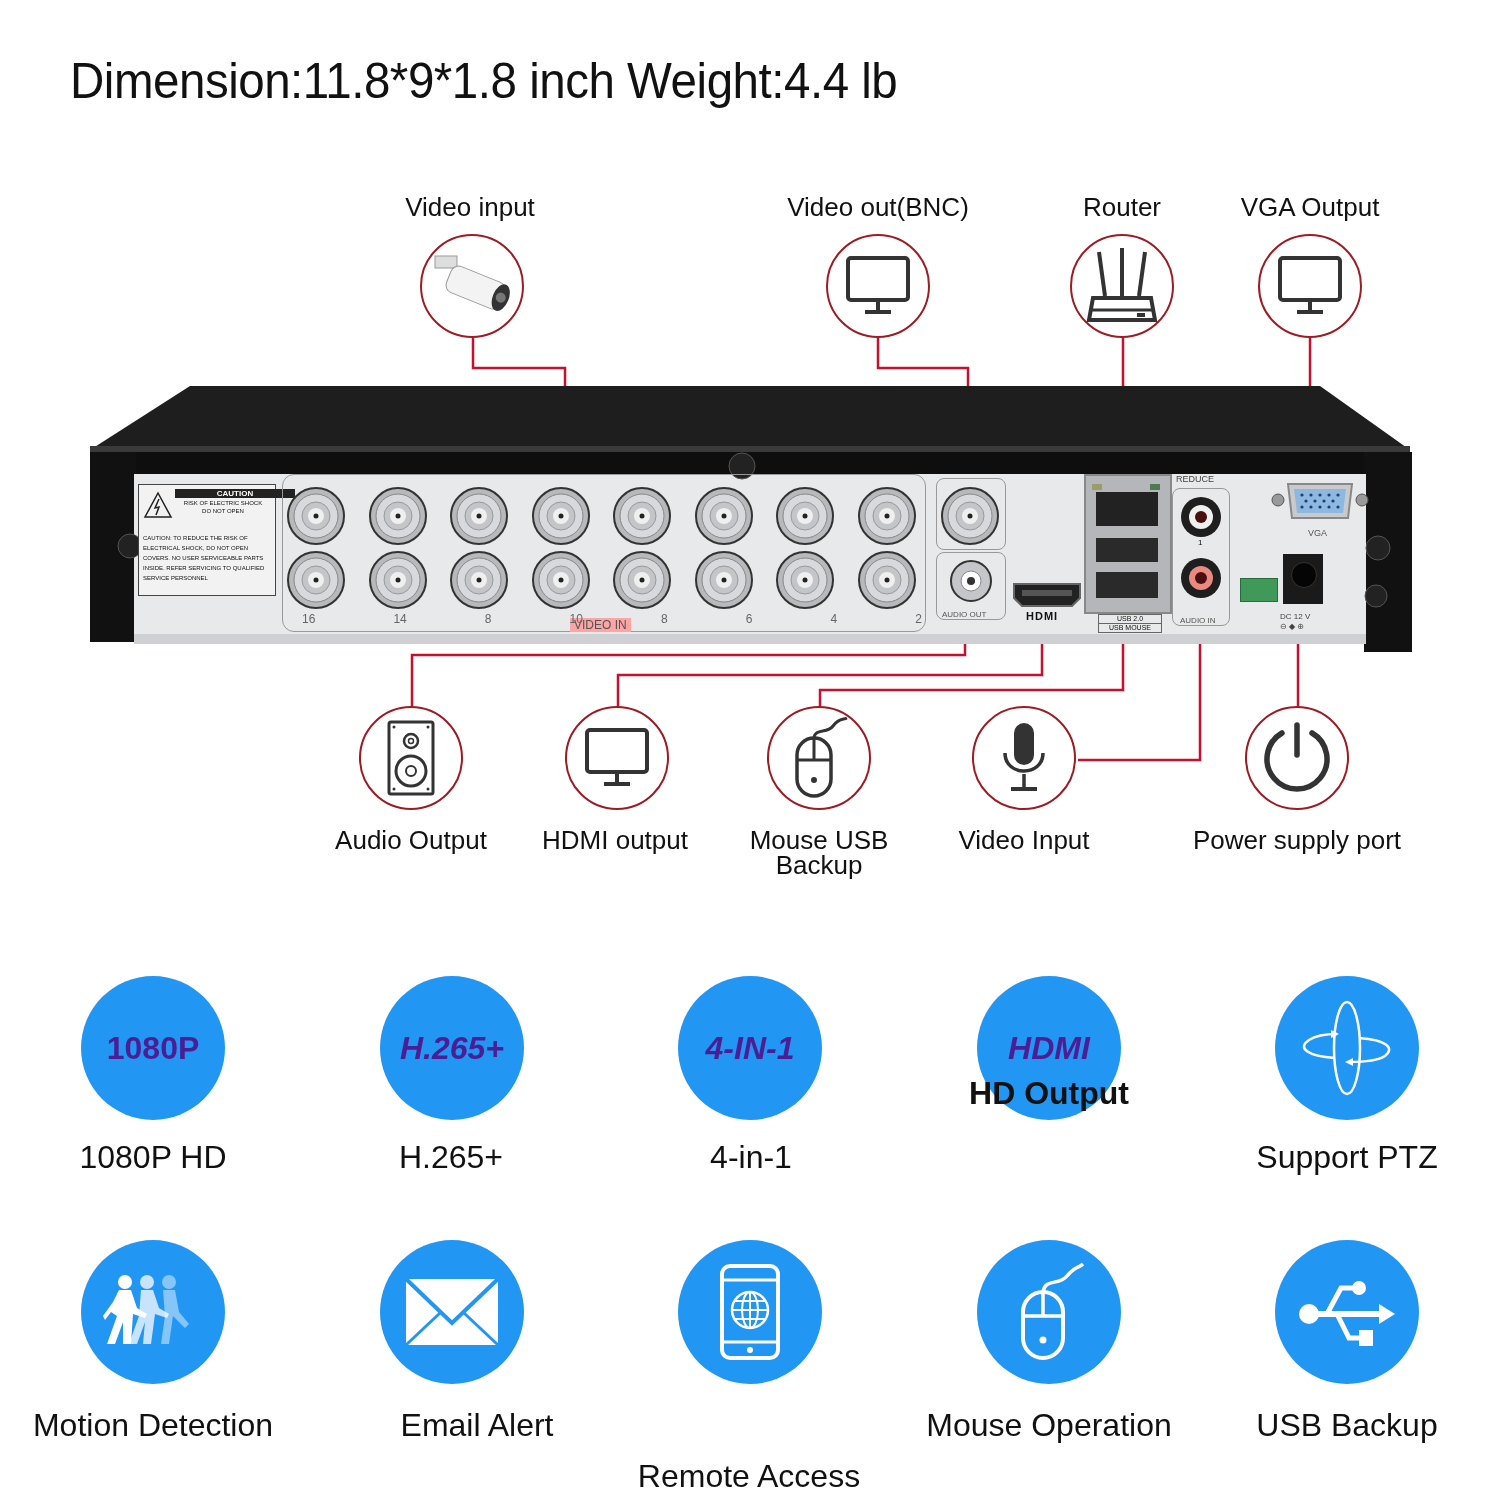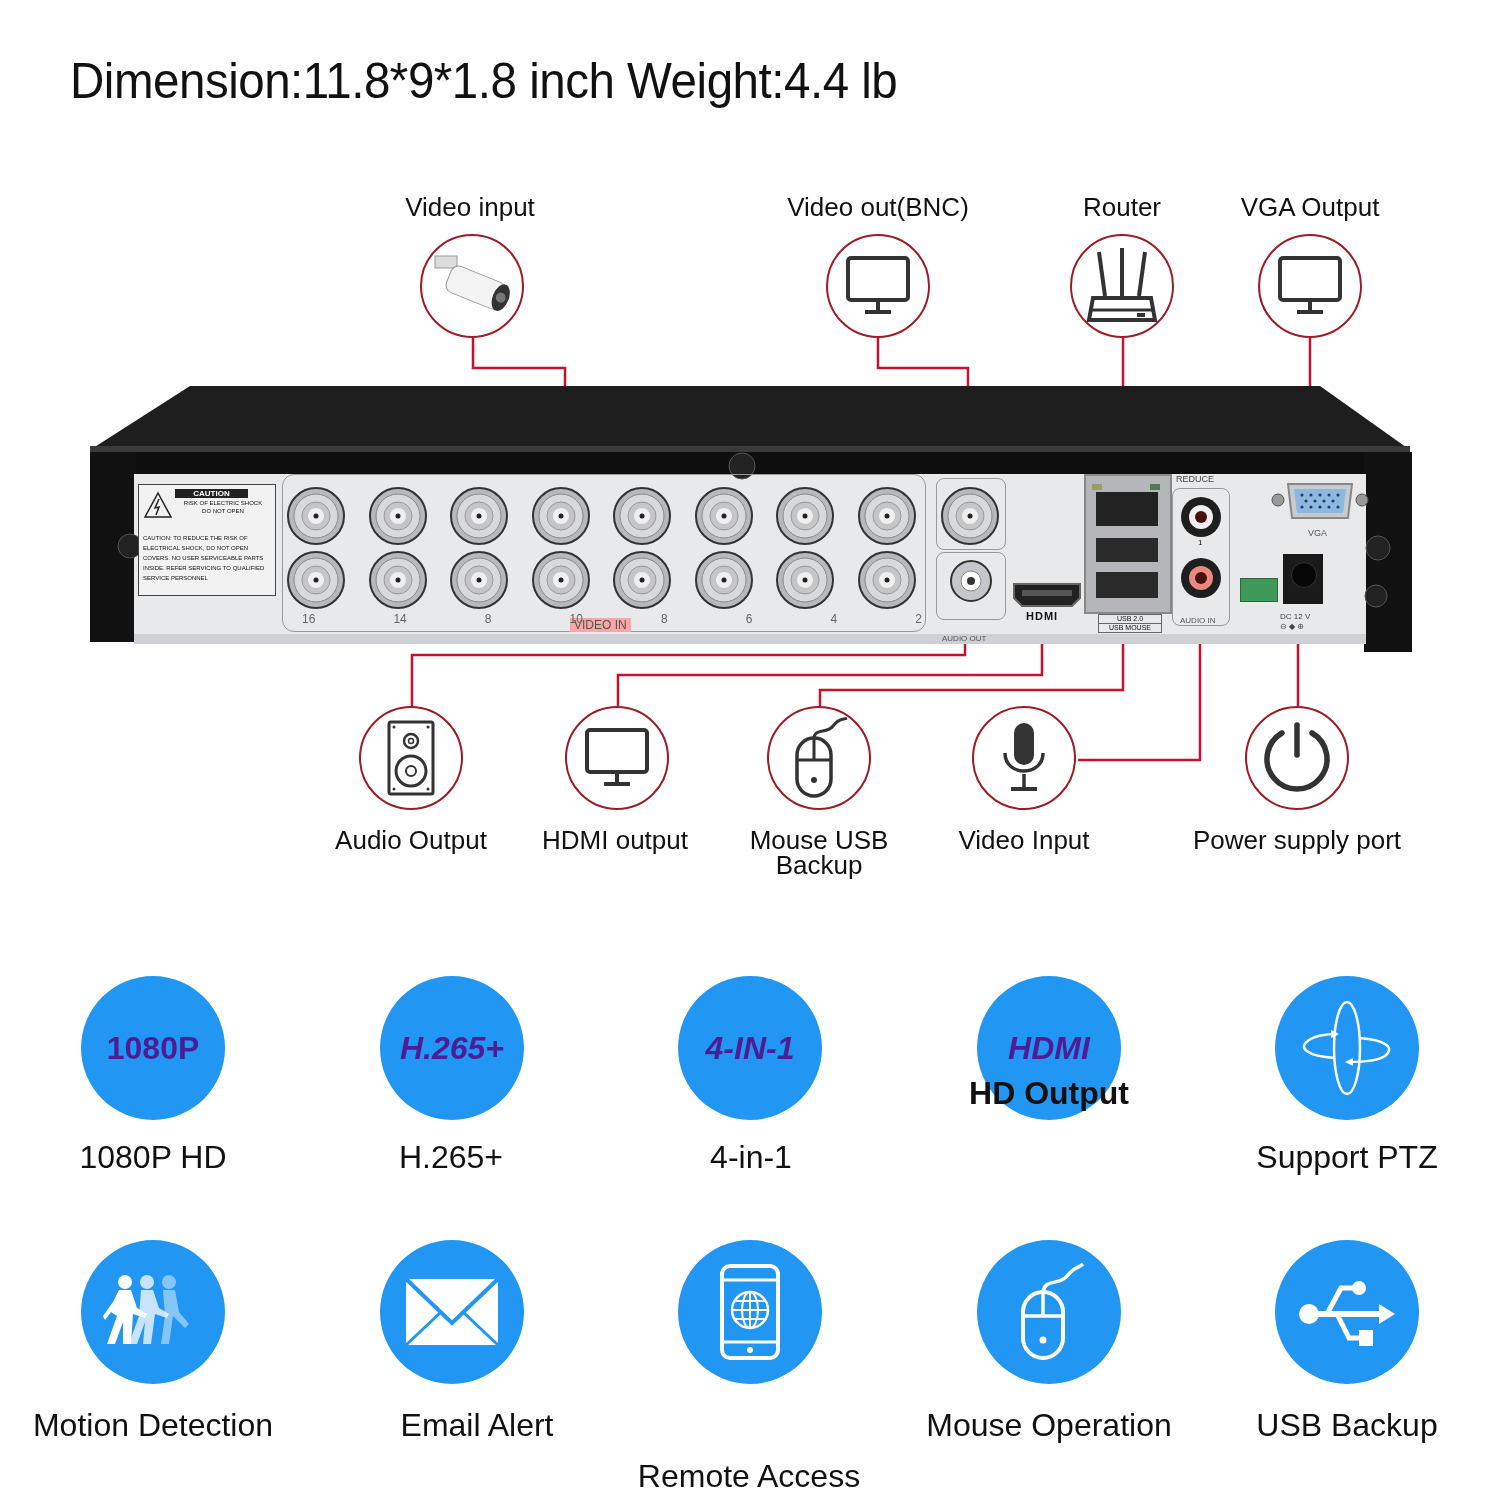--- a/index.html
+++ b/index.html
@@ -110,21 +110,21 @@
     <circle cx="1288" cy="162" r="12" fill="#222" stroke="#555"></circle>
     <circle cx="1286" cy="210" r="11" fill="#222" stroke="#555"></circle>
     <circle cx="652" cy="80" r="13" fill="#222" stroke="#555"></circle>
   </svg>
 
   <div class="abs" style="left:48px;top:98px;width:136px;height:110px;border:1.5px solid #444;background:#f2f2f2;">
     <svg class="abs" style="left:4px;top:6px;" width="30" height="28" viewBox="0 0 30 28">
       <path d="M15 2 L28 26 L2 26 Z" fill="none" stroke="#222" stroke-width="1.5"></path>
       <path d="M16 8 L12 17 L16 16 L13 24" fill="none" stroke="#222" stroke-width="1.5"></path>
     </svg>
-    <div class="abs" style="left:36px;top:4px;width:73px;height:9px;background:#222;color:#fff;font-size:8px;font-weight:bold;text-align:center;line-height:9px;">CAUTION</div>
+    <div class="abs" style="left:36px;top:4px;width:120px;height:9px;background:#222;color:#fff;font-size:8px;font-weight:bold;text-align:center;line-height:9px;">CAUTION</div>
     <div class="abs" style="left:36px;top:14px;width:96px;font-size:6px;text-align:center;line-height:8px;">RISK OF ELECTRIC SHOCK</div>
     <div class="abs" style="left:36px;top:22px;width:96px;font-size:6px;text-align:center;line-height:8px;">DO NOT OPEN</div>
     <div class="abs" style="left:4px;top:48px;width:130px;font-size:6px;line-height:10px;">
       <div>CAUTION: TO REDUCE THE RISK OF</div>
       <div>ELECTRICAL SHOCK, DO NOT OPEN</div>
       <div>COVERS. NO USER SERVICEABLE PARTS</div>
       <div>INSIDE. REFER SERVICING TO QUALIFIED</div>
       <div>SERVICE PERSONNEL</div>
     </div>
   </div>
@@ -172,21 +172,21 @@
   <div class="abs" style="left:846px;top:92px;width:68px;height:70px;border:1.5px solid #999;border-radius:8px;"></div>
   <svg class="abs" style="left:850px;top:100px;" width="60" height="60">
       <use href="#bnc" x="30" y="30"></use>
     </svg>
   <div class="abs" style="left:846px;top:166px;width:68px;height:66px;border:1.5px solid #999;border-radius:8px;"></div>
   <svg class="abs" style="left:856px;top:170px;" width="50" height="50">
     <circle cx="25" cy="25" r="20" fill="#c5c6c9" stroke="#333" stroke-width="2"></circle>
     <circle cx="25" cy="25" r="10" fill="#fff" stroke="#888"></circle>
     <circle cx="25" cy="25" r="4" fill="#333"></circle>
   </svg>
-  <div class="abs" style="left:852px;top:224px;font-size:8px;color:#555;margin-top:24px;">AUDIO OUT</div>
+  <div class="abs" style="left:852px;top:224px;font-size:8px;color:#555;">AUDIO OUT</div>
 
   <svg class="abs" style="left:922px;top:196px;" width="70" height="26">
     <path d="M2 2 L68 2 L68 16 L60 24 L10 24 L2 16 Z" fill="#222" stroke="#666" stroke-width="2"></path>
     <rect x="10" y="8" width="50" height="6" fill="#555"></rect>
   </svg>
   <div class="abs" style="left:936px;top:224px;font-size:11px;font-weight:bold;letter-spacing:1px;">HDMI</div>
 
   <div class="abs" style="left:994px;top:88px;width:84px;height:136px;background:#b5b6b9;border:2px solid #888;">
     <div class="abs" style="left:6px;top:8px;width:10px;height:6px;background:#9a9c6a;"></div>
     <div class="abs" style="left:64px;top:8px;width:10px;height:6px;background:#4f7c4f;"></div>

